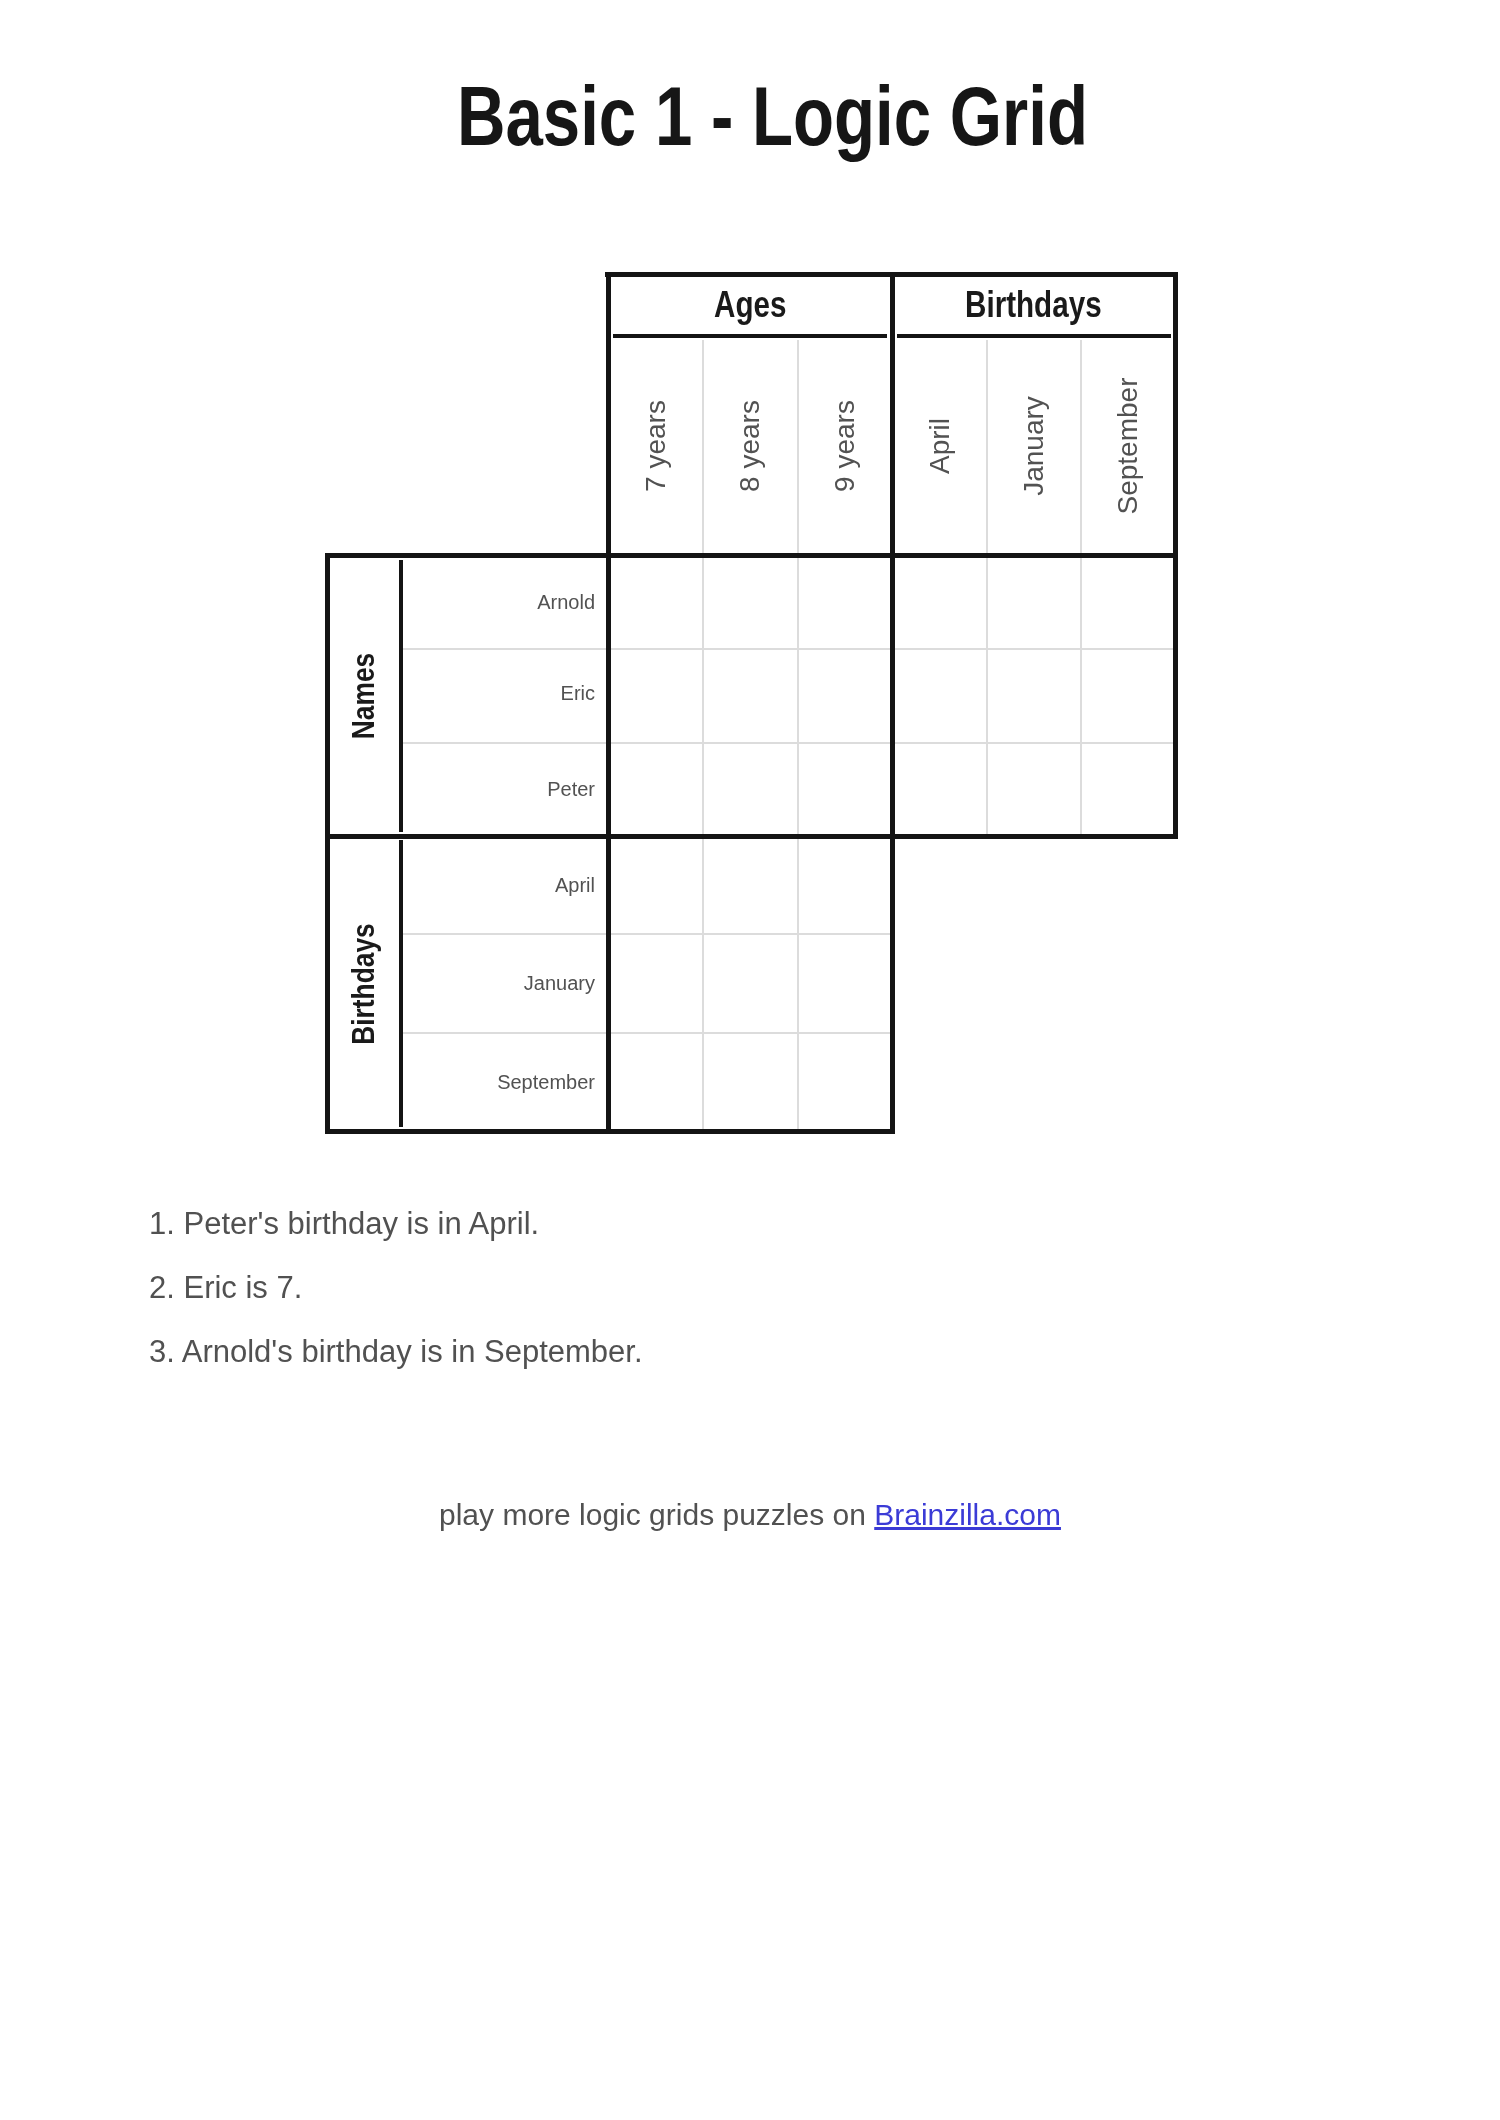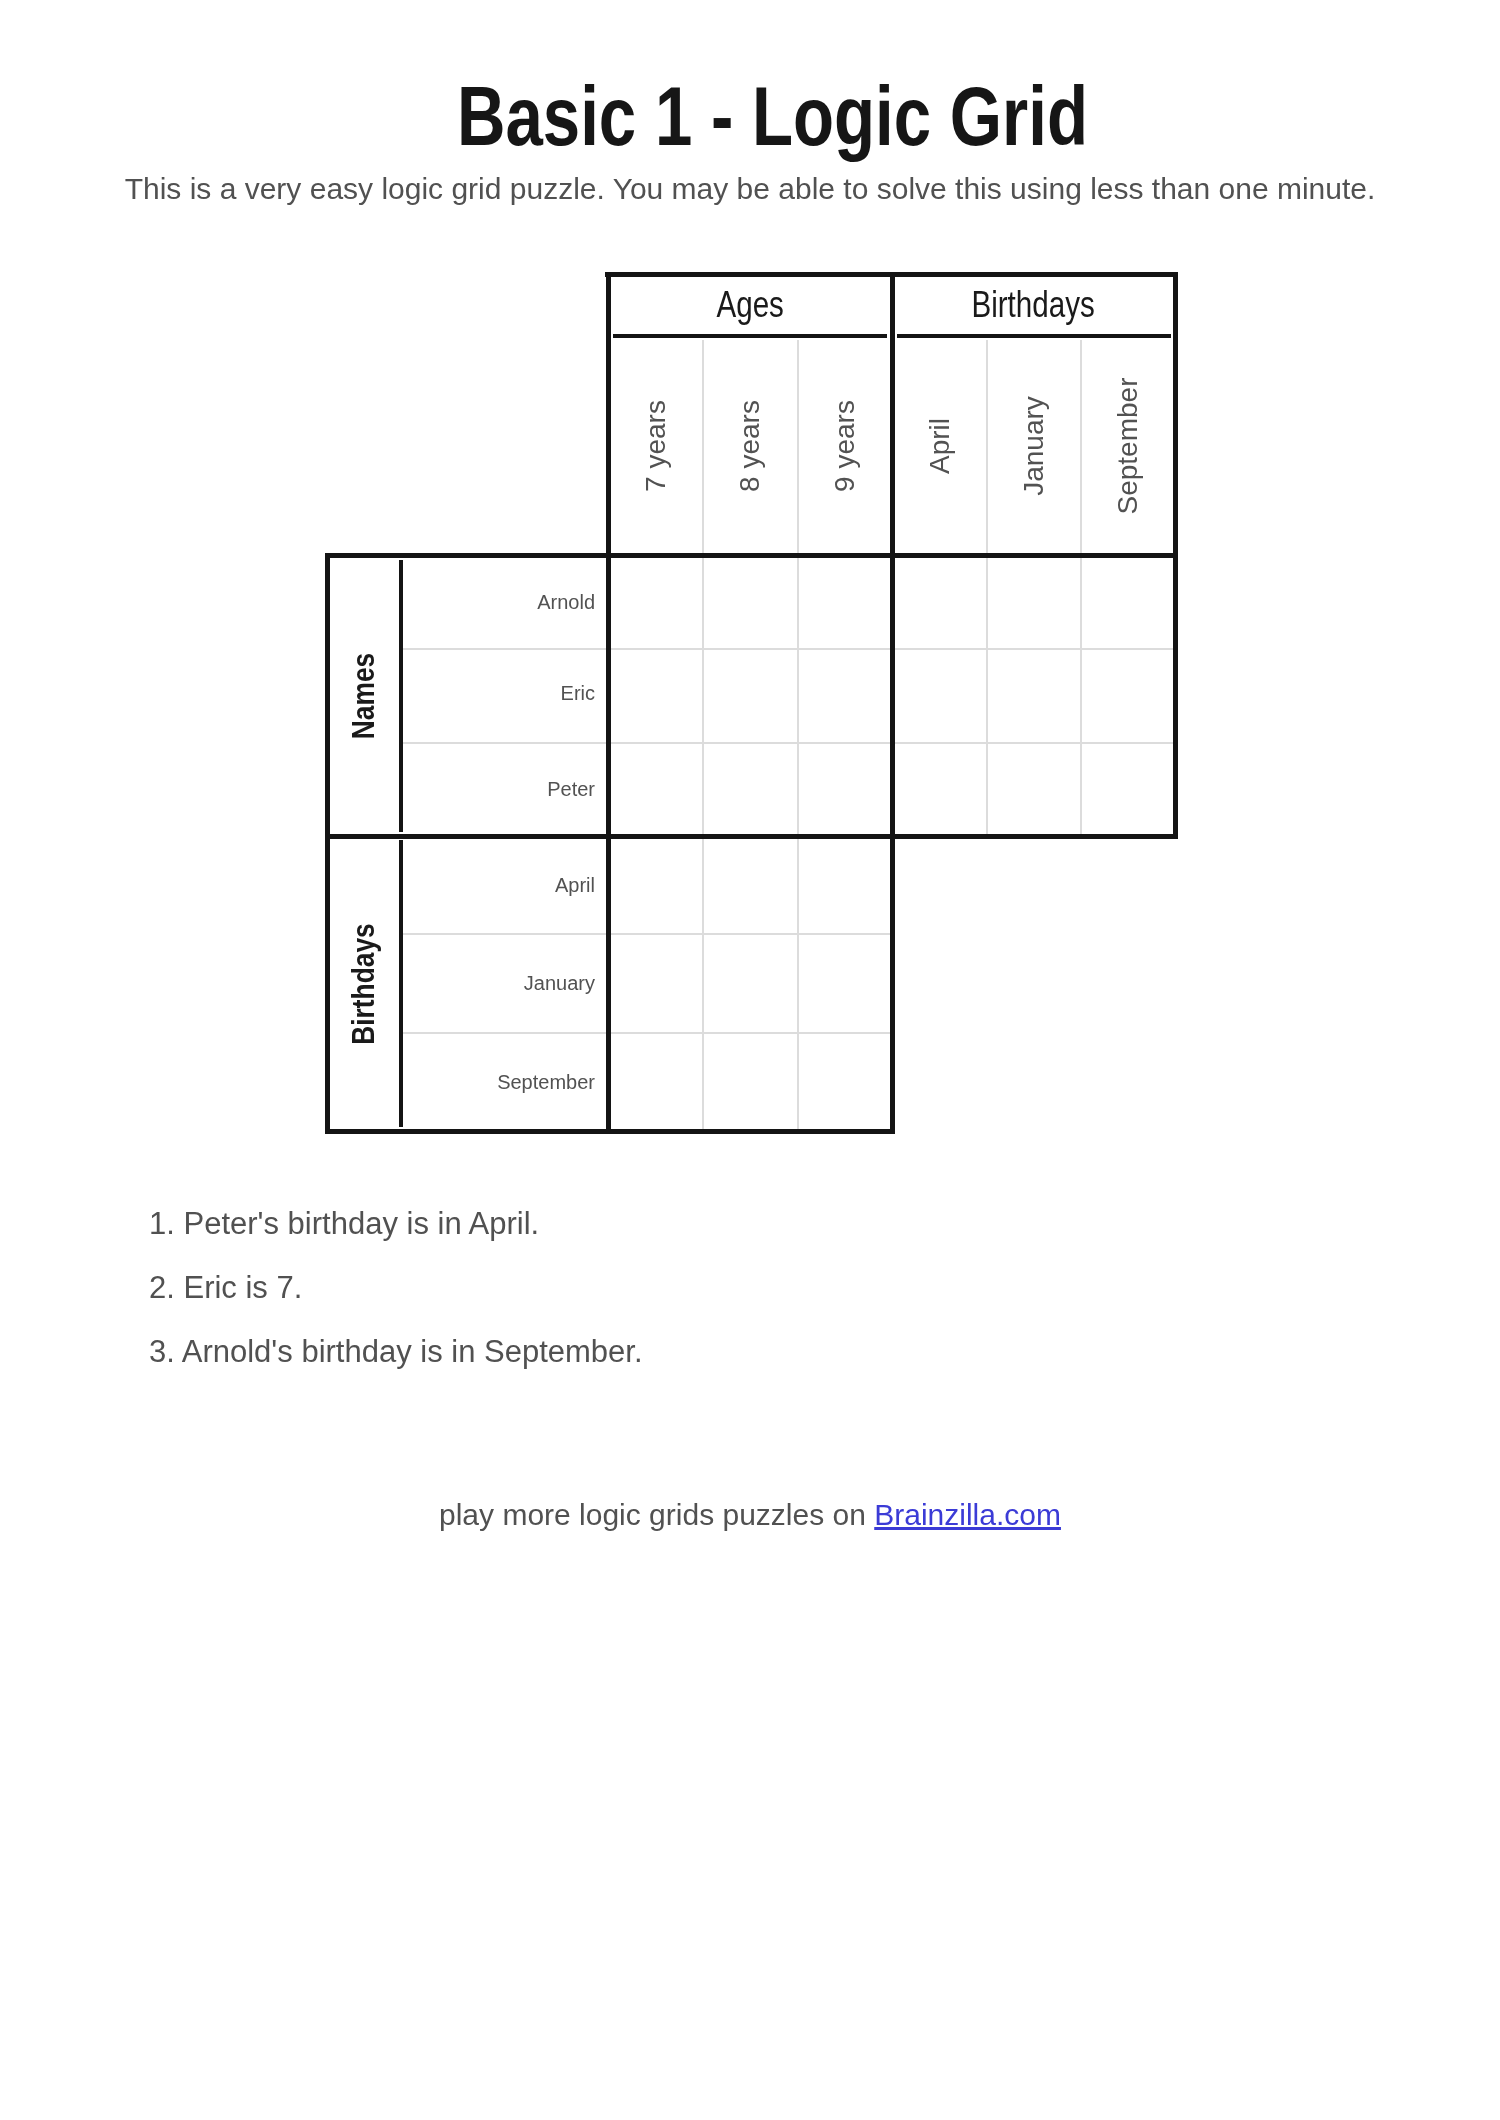--- a/index.html
+++ b/index.html
@@ -10,21 +10,21 @@
   .title span{display:inline-block;font-size:84px;font-weight:bold;line-height:84px;
               transform:scaleX(.8);transform-origin:50% 50%;white-space:nowrap;}
   .subtitle{position:absolute;left:0;right:0;top:170px;text-align:center;
             font-size:30px;line-height:37px;color:#515151;}
 
   .ln{position:absolute;}
   .black{background:#141414;}
   .gray{background:#dcdcdc;}
 
   .gcell{position:absolute;display:flex;align-items:center;justify-content:center;}
-  .gtitle{font-weight:normal;color:#1a1a1a;font-size:37px;}
+  .gtitle{font-weight:bold;color:#1a1a1a;font-size:37px;}
   .gtitle span{display:inline-block;transform:scaleX(.8);transform-origin:50% 50%;white-space:nowrap;}
   .vlabel{position:absolute;white-space:nowrap;font-size:28px;color:#525252;
           transform:translate(-50%,-50%) rotate(-90deg);}
   .vgroup{position:absolute;white-space:nowrap;font-size:31px;font-weight:bold;color:#1a1a1a;
           transform:translate(-50%,-50%) rotate(-90deg) scaleX(.85);}
   .rlabel{position:absolute;display:flex;align-items:center;justify-content:flex-end;
           padding-right:13px;box-sizing:border-box;font-size:20px;color:#525252;}
 
   .clues{position:absolute;left:149px;top:1192px;}
   .clue{font-size:31px;line-height:64px;color:#515151;white-space:nowrap;}
@@ -34,21 +34,20 @@
   .footer a{color:#3b3bd6;text-decoration:underline;cursor:pointer;}
 </style>
 </head>
 <body>
 
 <div class="page">
 
   <div class="title">
     <span>Basic 1 - Logic Grid</span>
   </div>
-  <div class="subtitle">This is a very easy logic grid puzzle. You may be able to solve this using less than one minute.</div>
 
   <div>
 
     <div class="ln gray" style="left:702px;top:340px;width:2px;height:789px"></div>
     <div class="ln gray" style="left:797px;top:340px;width:2px;height:789px"></div>
     <div class="ln gray" style="left:986px;top:340px;width:2px;height:494px"></div>
     <div class="ln gray" style="left:1080px;top:340px;width:2px;height:494px"></div>
     <div class="ln gray" style="left:402px;top:648px;width:771px;height:2px"></div>
     <div class="ln gray" style="left:402px;top:742px;width:771px;height:2px"></div>
     <div class="ln gray" style="left:402px;top:933px;width:488px;height:2px"></div>

